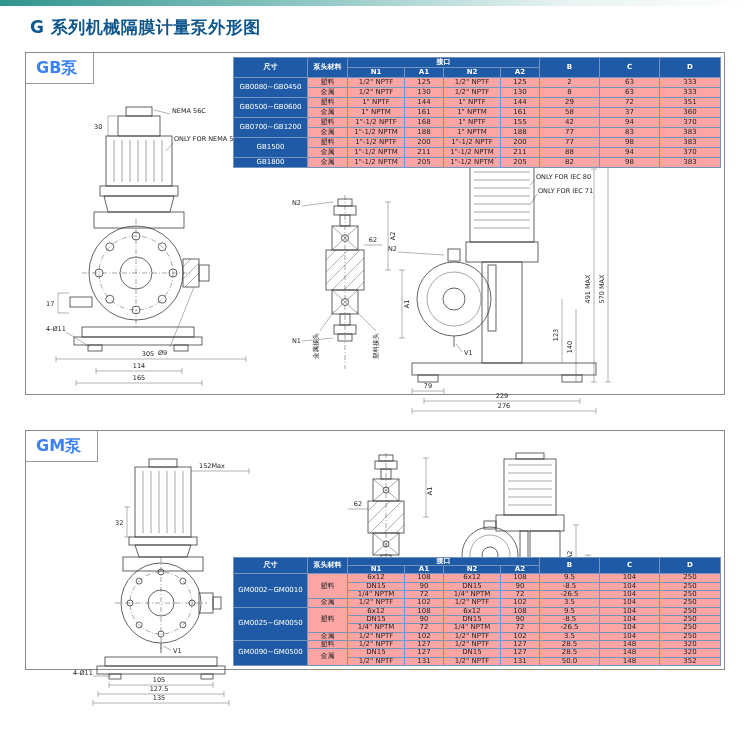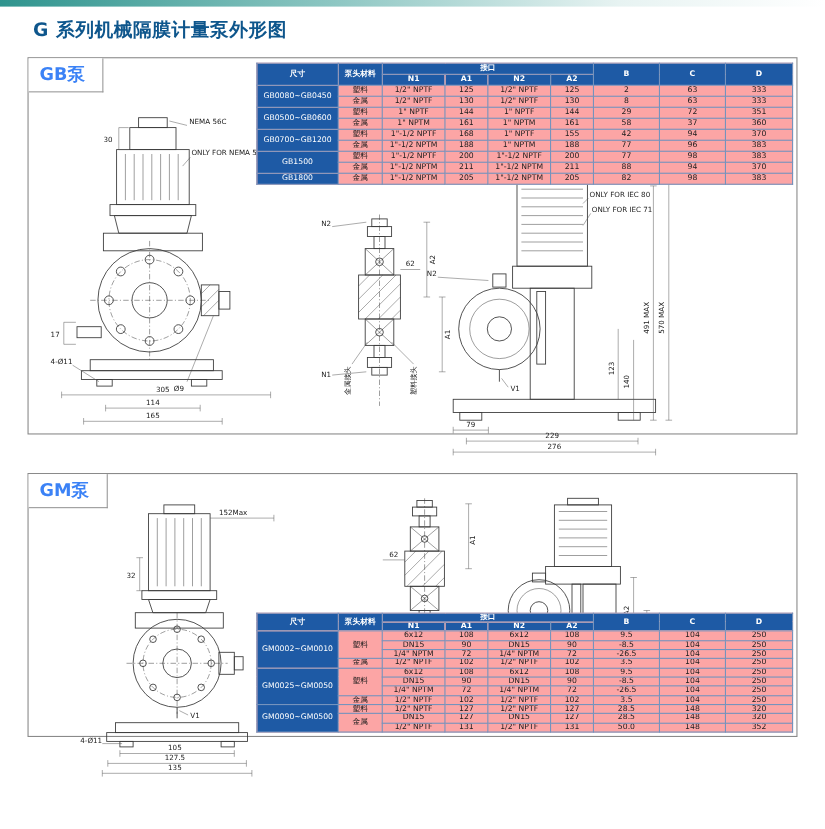--- a/index.html
+++ b/index.html
@@ -123,21 +123,21 @@
           <td>94</td>
           <td>370</td>
         </tr>
         <tr>
           <td>金属</td>
           <td>1"-1/2 NPTM</td>
           <td>188</td>
           <td>1" NPTM</td>
           <td>188</td>
           <td>77</td>
-          <td>96</td>
+          <td>83</td>
           <td>383</td>
         </tr>
         <tr>
           <td rowspan="2" class="rowhead">GB1500</td>
           <td>塑料</td>
           <td>1"-1/2 NPTF</td>
           <td>200</td>
           <td>1"-1/2 NPTF</td>
           <td>200</td>
           <td>77</td>

